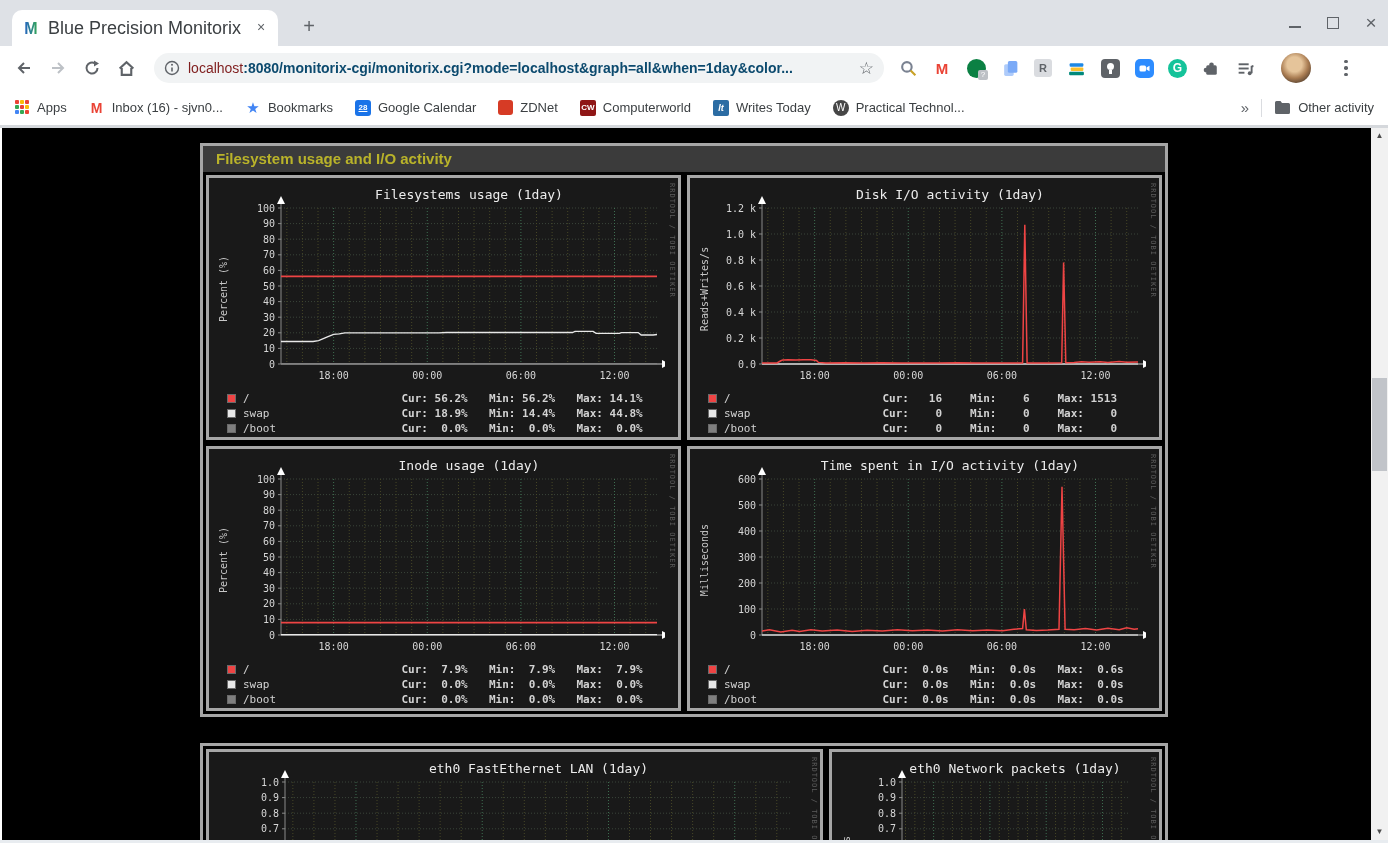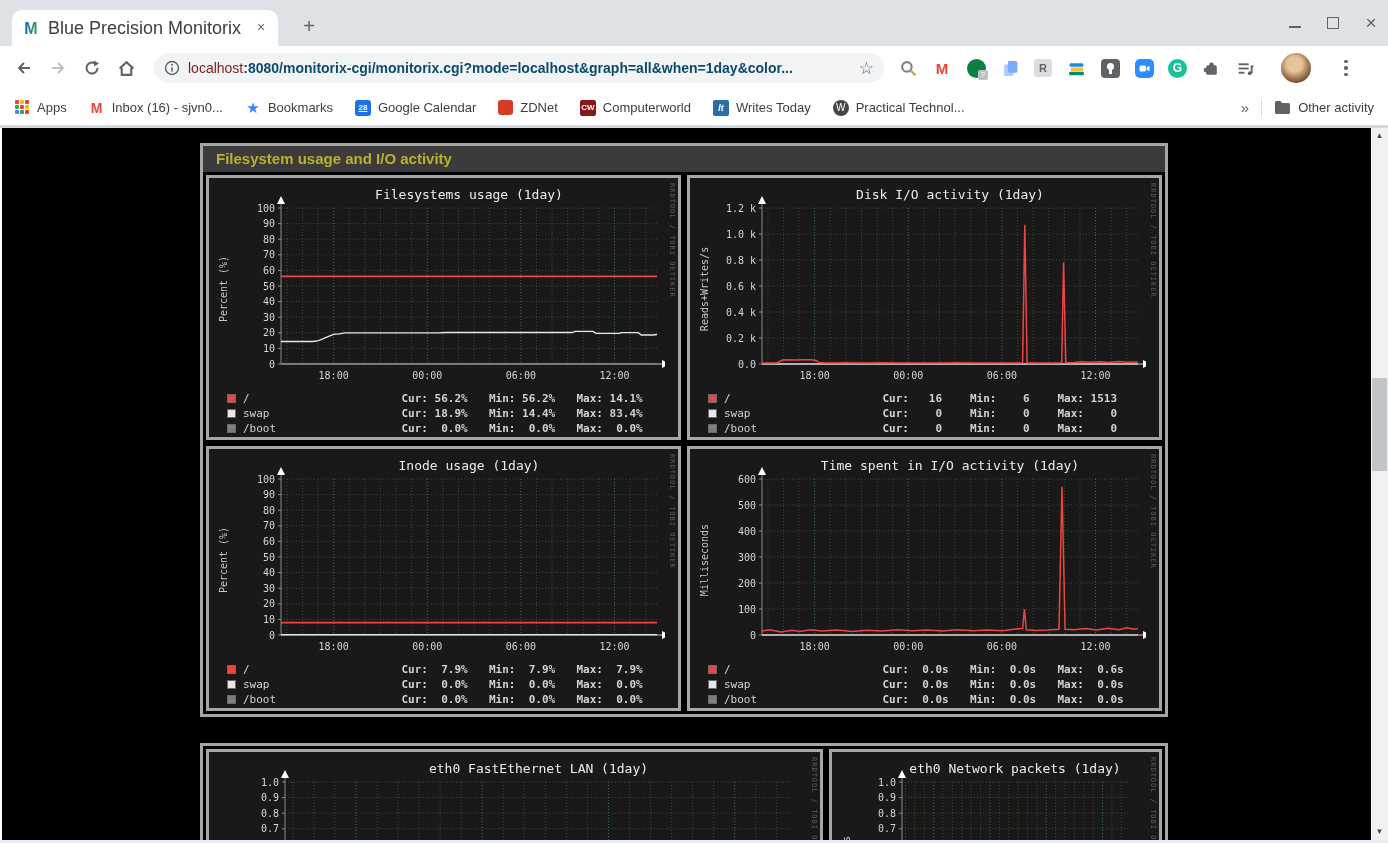--- a/index.html
+++ b/index.html
@@ -363,21 +363,21 @@
                 <span class="lg-name">/</span>
                 <span class="lg-cell">Cur: 56.2%</span>
                 <span class="lg-cell">Min: 56.2%</span>
                 <span class="lg-cell">Max: 14.1%</span>
               </div>
               <div class="lg-row">
                 <span class="lg-swatch" style="background: rgb(232, 232, 232);"></span>
                 <span class="lg-name">swap</span>
                 <span class="lg-cell">Cur: 18.9%</span>
                 <span class="lg-cell">Min: 14.4%</span>
-                <span class="lg-cell">Max: 83.4%</span>
+                <span class="lg-cell">Max: 44.8%</span>
               </div>
               <div class="lg-row">
                 <span class="lg-swatch" style="background: rgb(127, 127, 127);"></span>
                 <span class="lg-name">/boot</span>
                 <span class="lg-cell">Cur:  0.0%</span>
                 <span class="lg-cell">Min:  0.0%</span>
                 <span class="lg-cell">Max:  0.0%</span>
               </div>
             </div><div class="rrd-mark">RRDTOOL / TOBI OETIKER</div></div>
           <div class="panel" style="width: 475px;"><svg viewBox="0 0 450 200" width="450" height="200">

